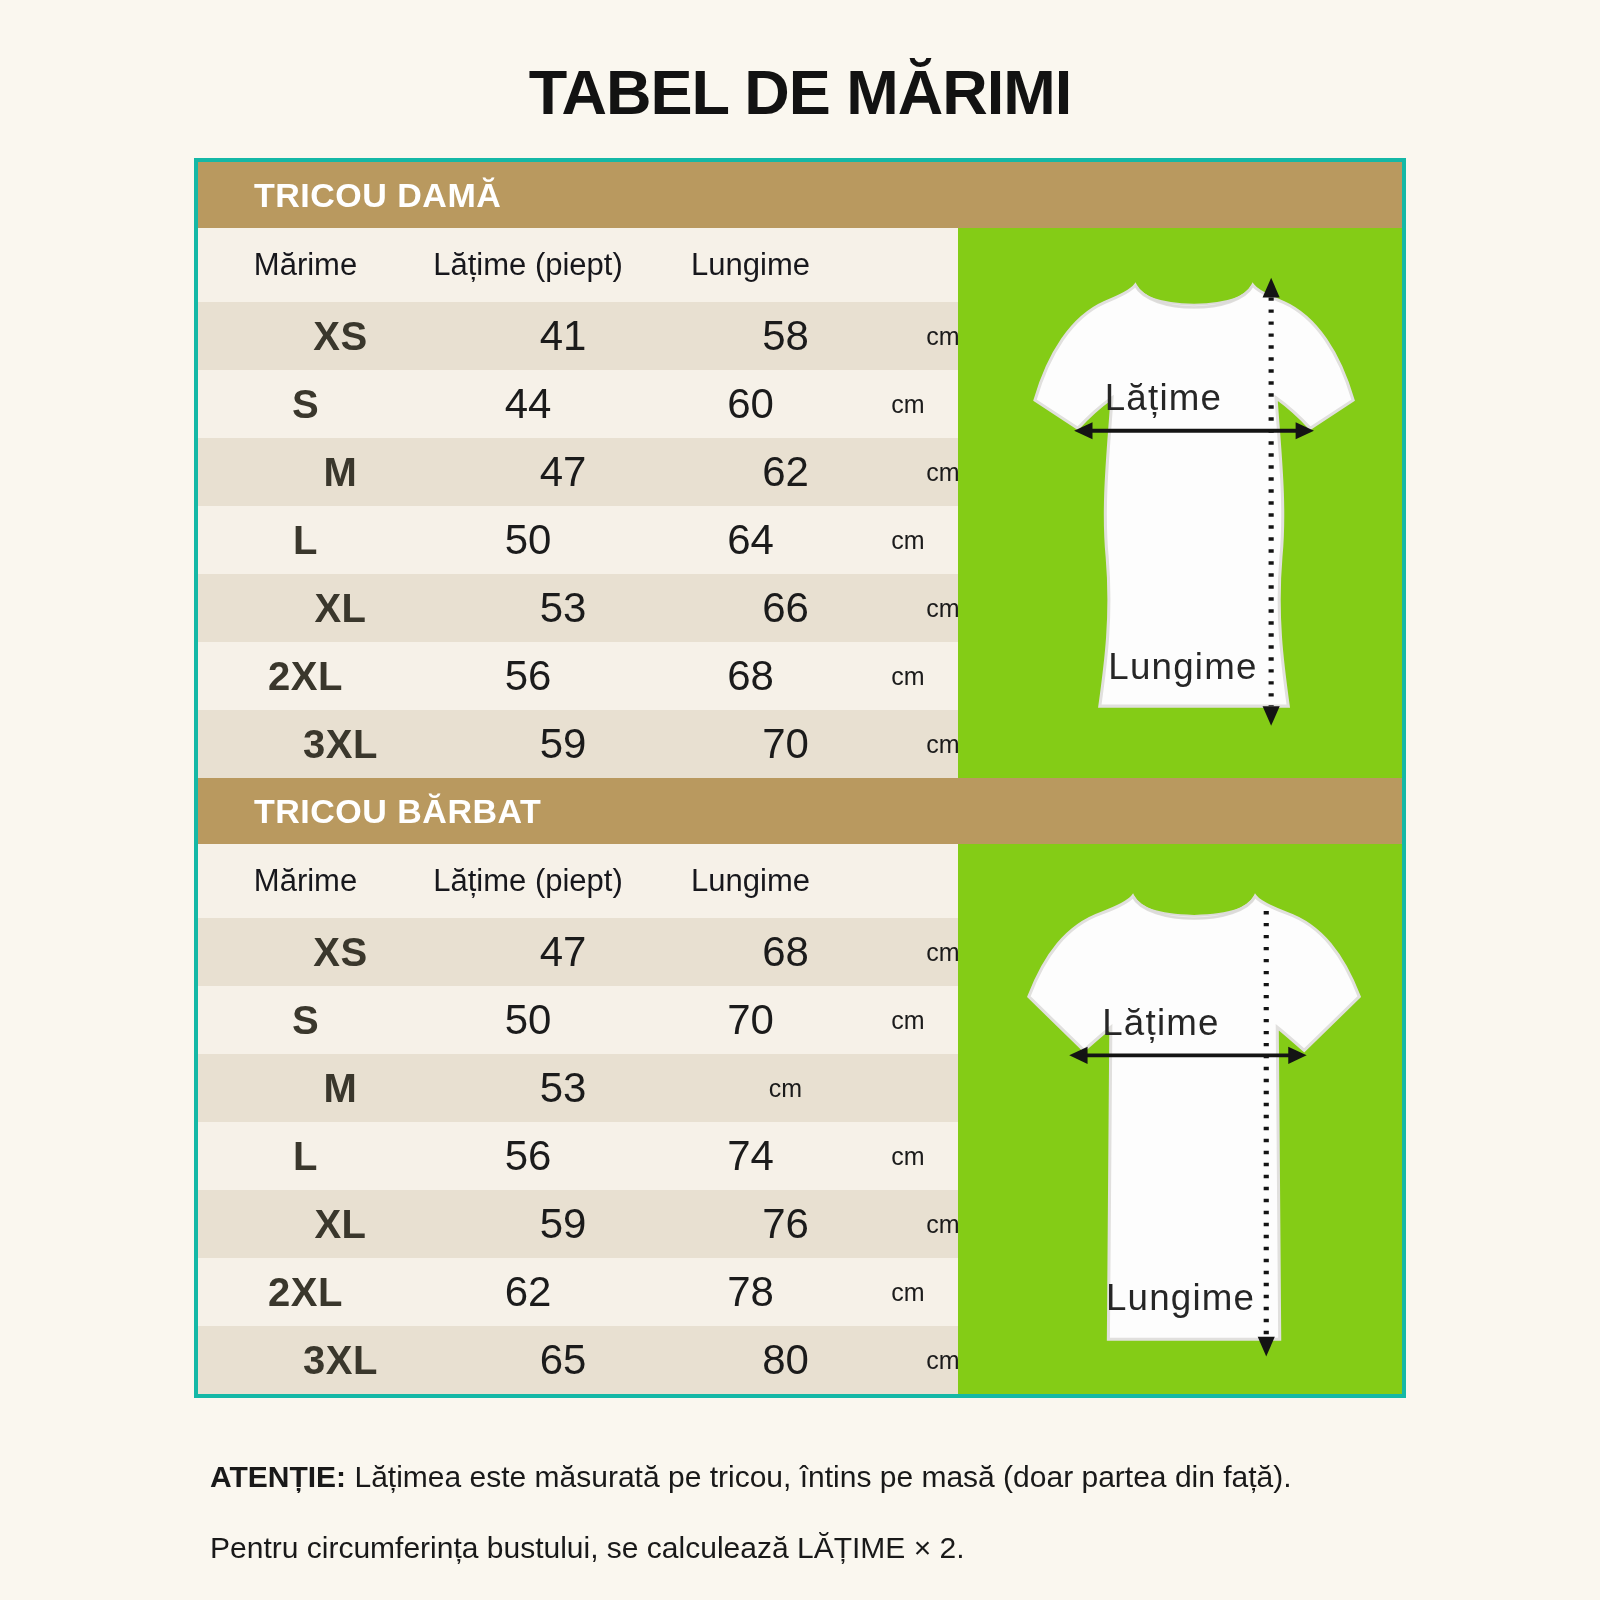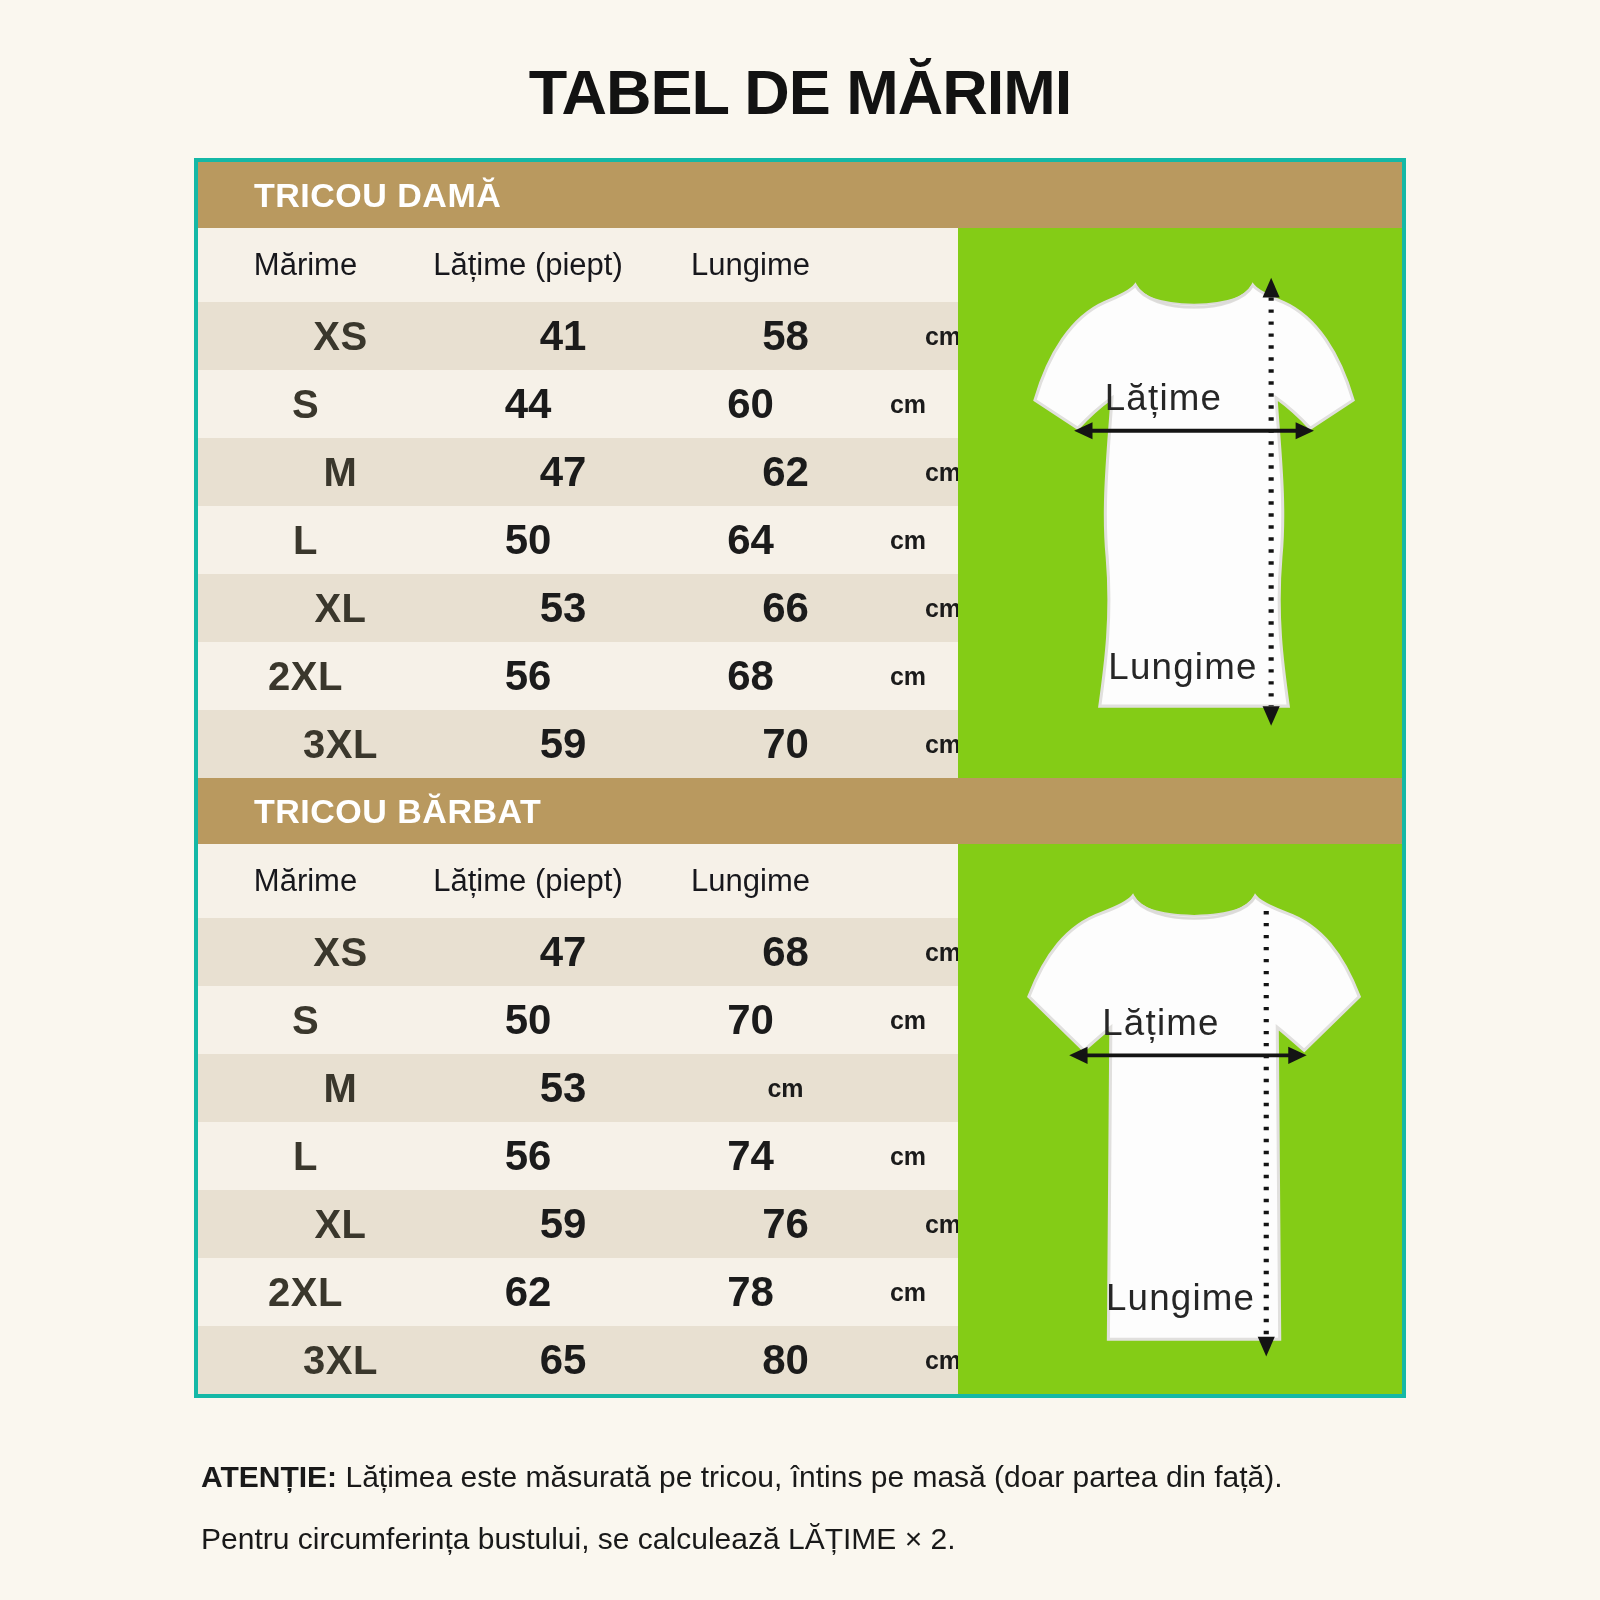--- a/index.html
+++ b/index.html
@@ -12,30 +12,30 @@
     padding-left:56px;box-sizing:border-box;}
   .sec-header span{color:#ffffff;font-size:34px;font-weight:800;letter-spacing:.5px;}
   .sec-body{display:flex;}
   .size-table{width:760px;flex:0 0 760px;}
   .thead,.row{display:grid;grid-template-columns:215px 230px 215px 100px;align-items:center;}
   .thead{height:74px;background:#f6f1e8;}
   .thead div{text-align:center;font-size:31px;color:#17171c;}
   .row{height:68px;}
   .row.dark{background:#e8e0d1;padding-left:35px;}
   .row.light{background:#f6f1e8;}
-  .cell{text-align:center;font-weight:bold;}
+  .cell{text-align:center;}
   .cell.size{font-size:40px;font-weight:800;color:#3a372c;letter-spacing:.5px;}
   .cell.val{font-size:42px;color:#1b1b1b;}
   .cell.unit{font-size:25px;color:#1b1b1b;}
   .panel{flex:1;background:#84cc16;display:flex;align-items:center;justify-content:flex-end;}
   svg.shirt{height:514px;display:block;}
   .shirt-line{stroke:#141414;}
   .shirt-label{font-family:"Liberation Sans",sans-serif;font-size:30px;fill:#262626;letter-spacing:1px;}
   .notes{width:1204px;margin:50px auto 0;font-size:30px;color:#191919;}
-  .notes p{margin:3px;line-height:1.95;}
+  .notes p{margin:12px;line-height:1.95;}
   .notes .tip{margin-top:24px;}
   .notes b{font-weight:700;}
 </style>
 </head>
 <body>
 
 <div class="page">
 
   <h1 class="page-title">TABEL DE MĂRIMI</h1>
 

